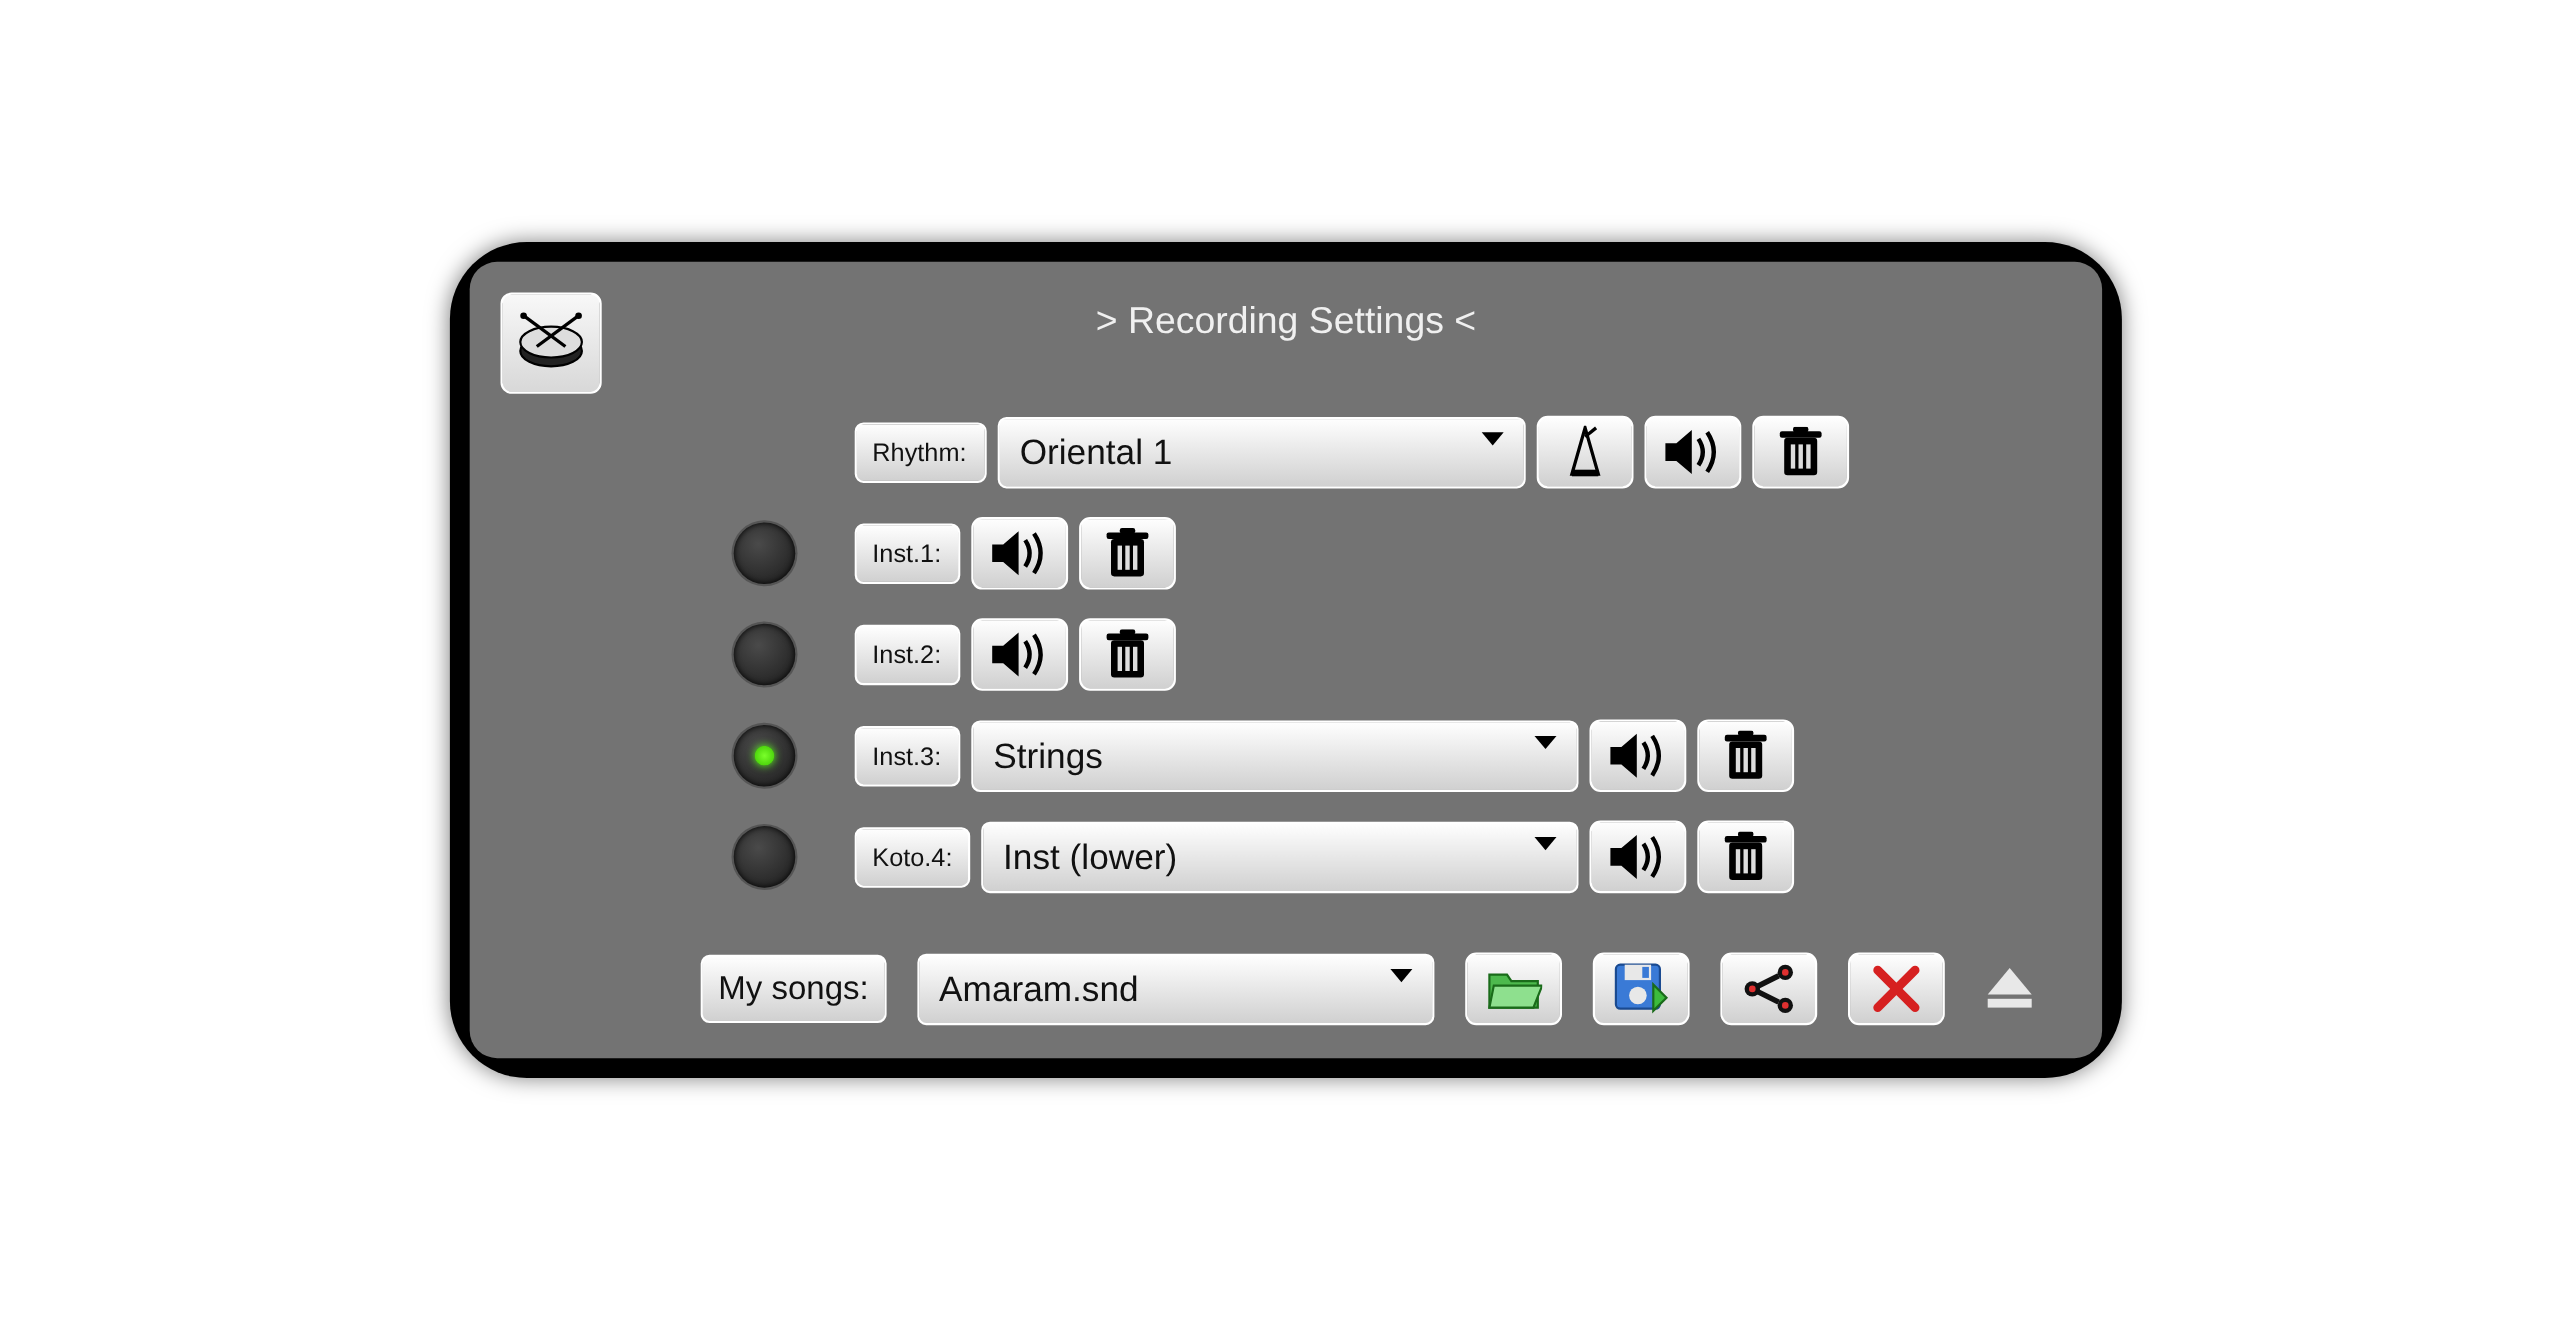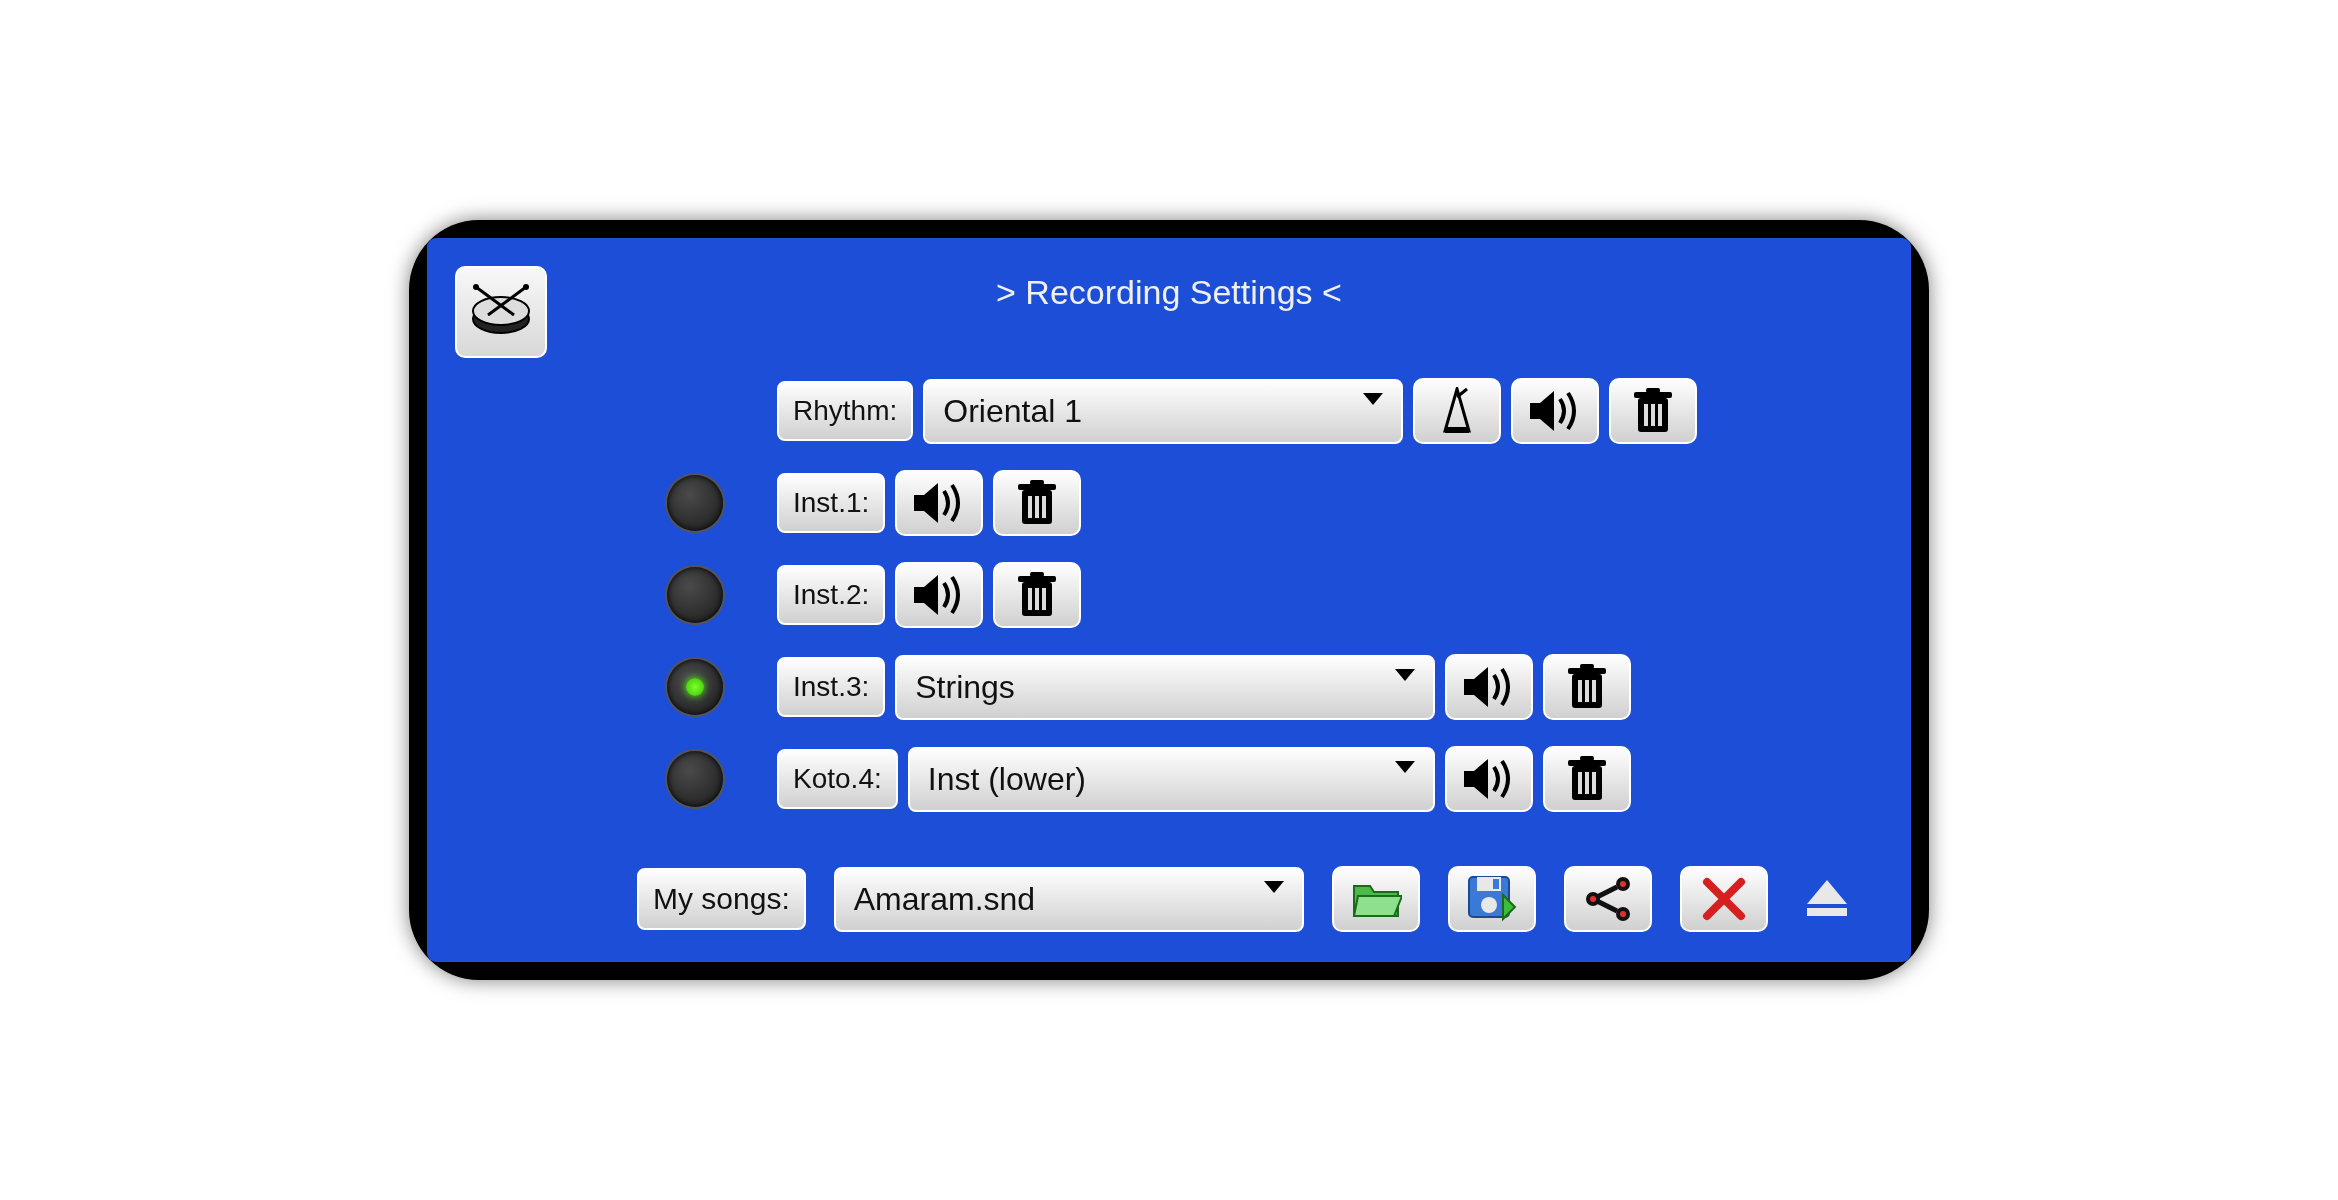--- a/index.html
+++ b/index.html
@@ -16,22 +16,22 @@
     height: 760px;
     background: #000;
     border-radius: 70px;
     padding: 18px;
     box-shadow: 0 0 20px rgba(0,0,0,0.5);
     position: relative;
   }
   .screen {
     width: 100%;
     height: 100%;
-    background: #1d4ed8;
-    border-radius: 9px;
+    background: #737373;
+    border-radius: 25px;
     position: relative;
     overflow: hidden;
     padding-left: 18px;
   }
   .drum-icon {
     position: absolute;
     top: 28px;
     left: 28px;
     width: 92px;
     height: 92px;
@@ -77,21 +77,21 @@
     content:"";width:18px;height:18px;border-radius:50%;
     background: radial-gradient(circle,#7aff2a,#3ac400);
     box-shadow:0 0 8px #5aff1a;
   }
   .spacer { width: 56px; flex-shrink:0; }
   .lbl {
     background: linear-gradient(#fefefe,#d0d0d0);
     border: 2px solid #fff;
     border-radius: 8px;
     padding: 12px 14px;
-    font-size: 28px;
+    font-size: 23px;
     color: #111;
     flex-shrink: 0;
     min-width: 96px;
     text-align: left;
   }
   .lbl.rhythm { min-width: 120px; }
   .select {
     background: linear-gradient(#fefefe,#d0d0d0);
     border: 2px solid #fff;
     border-radius: 8px;

